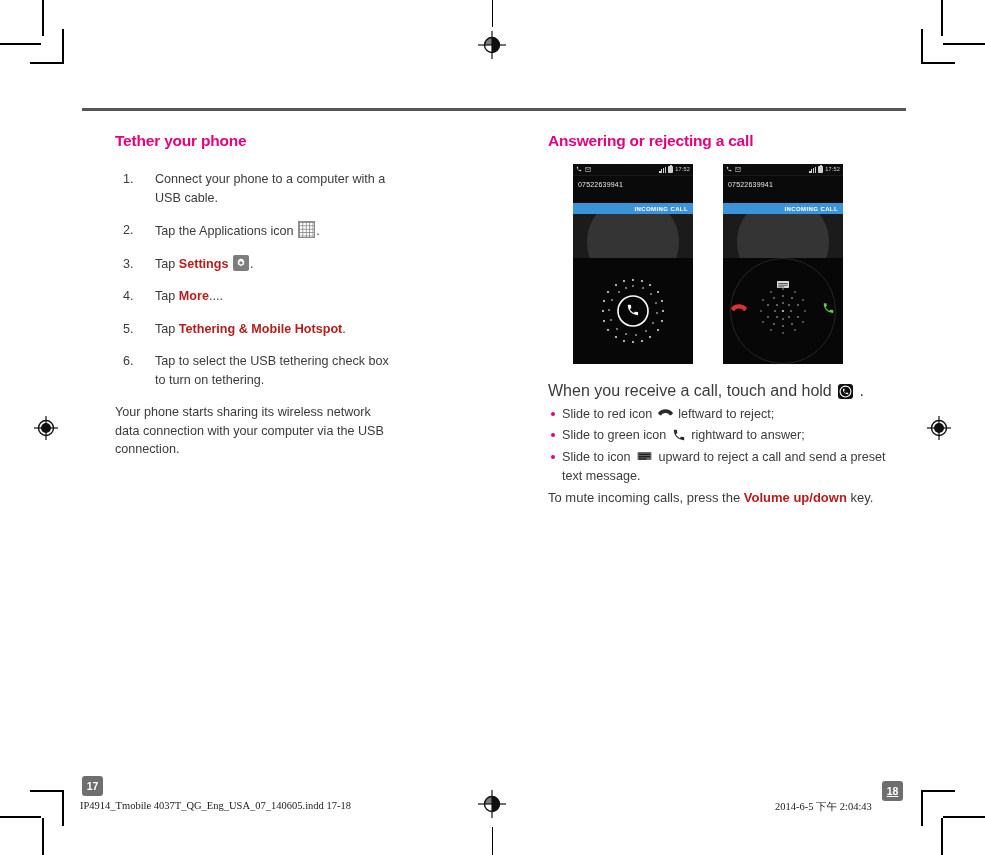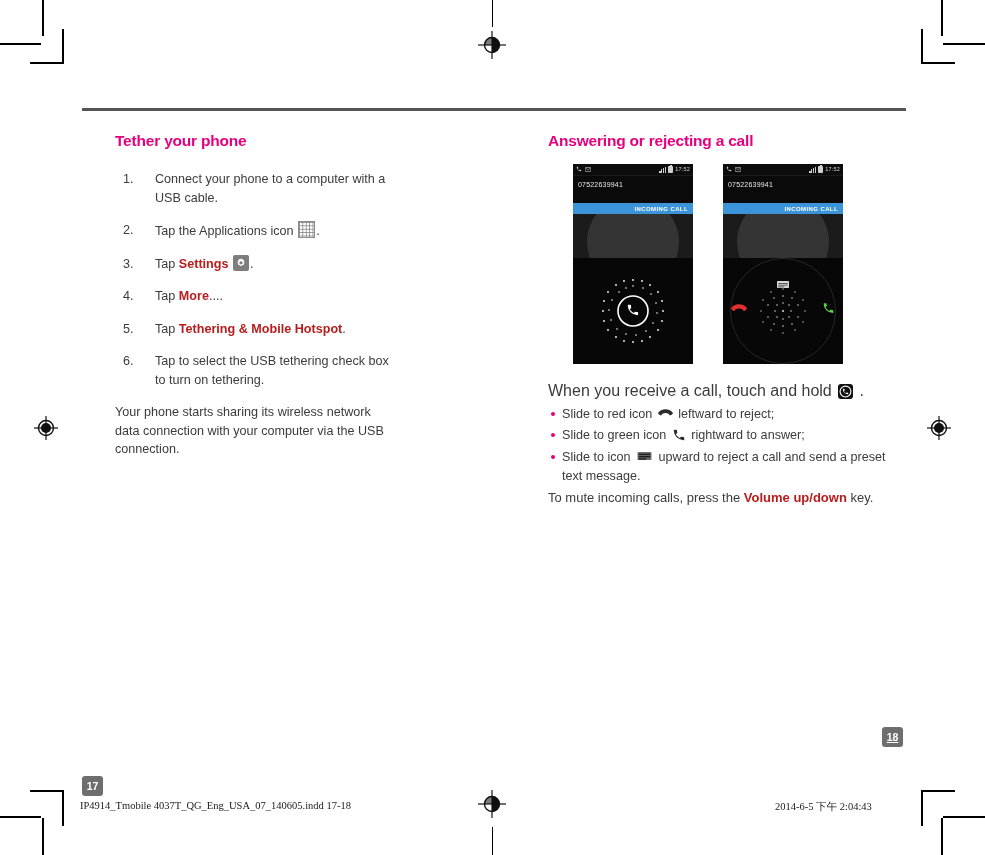--- a/index.html
+++ b/index.html
@@ -146,21 +146,21 @@
     width:104px;height:104px;border-radius:50%;border:1px solid #262626;
   }
   .act{position:absolute;}
 
   
   .pagebadge{
     position:absolute;width:21px;height:20px;background:#6e6e6e;border-radius:3px;
     color:#ffffff;font-size:10.5px;font-weight:bold;text-align:center;line-height:20px;
   }
   .pg-left{left:82px;top:776px;}
-  .pg-right{left:882px;top:727px;text-decoration:underline;}
+  .pg-right{left:882px;top:781px;text-decoration:underline;}
 
   .footline{
     position:absolute;top:800px;font-family:"Liberation Serif", serif;
     font-size:10.5px;color:#1a1a1a;white-space:nowrap;
   }
   .fl-left{left:80px;}
   .fl-right{left:775px;}
 </style>
 </head>
 <body>

